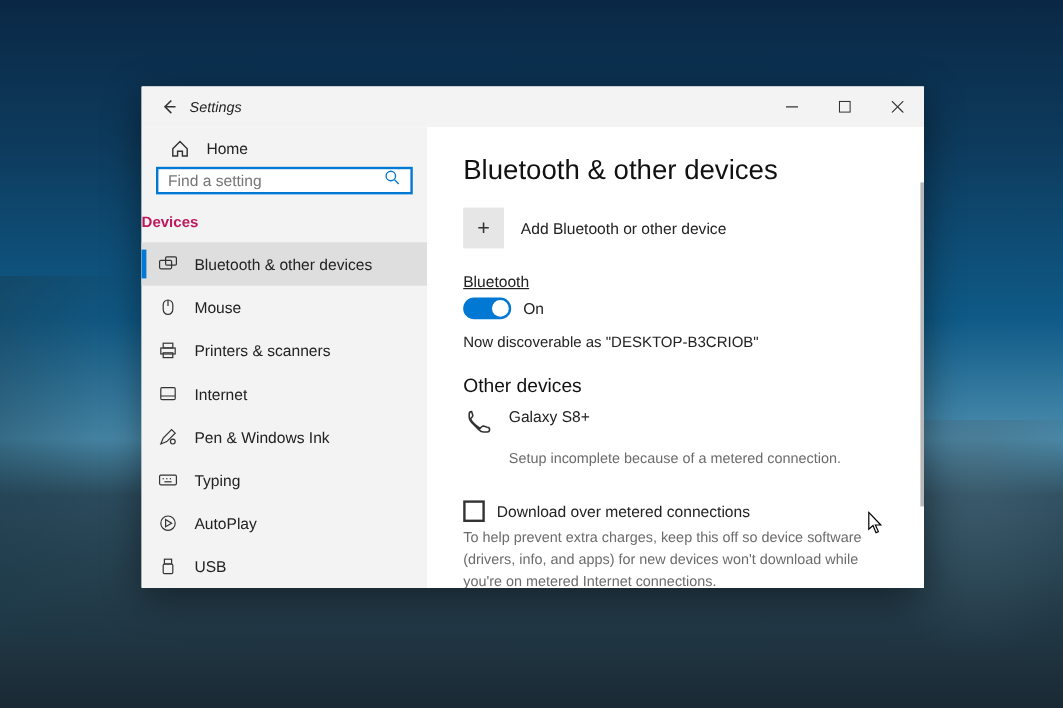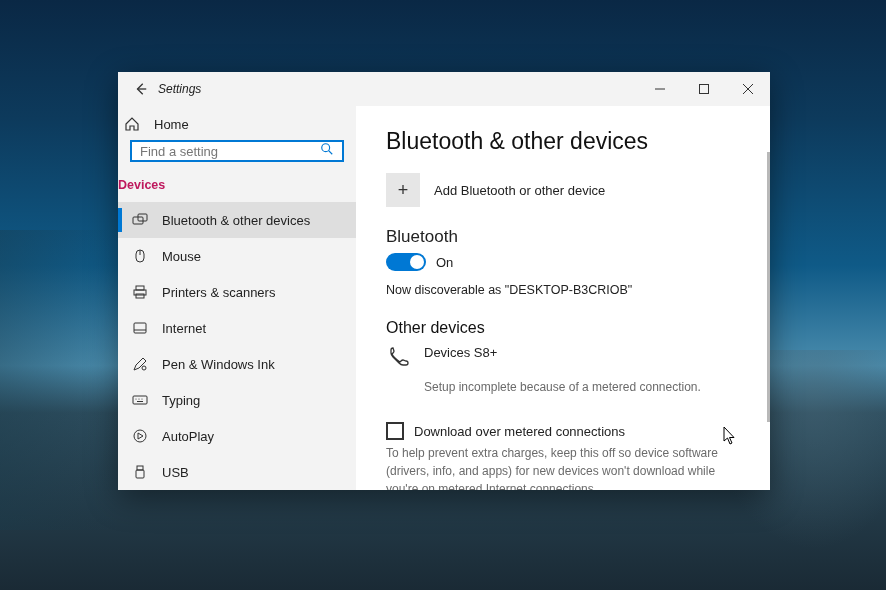--- a/index.html
+++ b/index.html
@@ -59,21 +59,21 @@
     background:#f3f3f3;
     display:flex;
     flex-direction:column;
     padding: 8px 0 0 0;
   }
   .home-row {
     display:flex;
     align-items:center;
     gap:14px;
     height:36px;
-    padding-left: 6px;
+    padding-left: 24px;
     font-size: 13px;
     color:#222;
     cursor:pointer;
   }
   .search-box {
     margin: 6px 12px 10px 12px;
     height: 30px;
     border: 2px solid #0078d4;
     background:#fff;
     display:flex;
@@ -141,21 +141,21 @@
   }
   .add-plus {
     width:34px; height:34px;
     background:#e6e6e6;
     display:flex; align-items:center; justify-content:center;
     font-size:18px;
     color:#333;
   }
   .add-text { font-size: 13px; color:#222; }
 
-  .bt-label { font-size: 17px; color:#222; margin-bottom: 6px; }
+  .bt-label { font-size: 13px; color:#222; margin-bottom: 6px; text-decoration: underline; }
   .toggle-row { display:flex; align-items:center; gap:10px; margin-bottom: 12px; }
   .toggle {
     width:40px; height:18px; border-radius:9px;
     background:#0078d4;
     position:relative;
     cursor:pointer;
   }
   .toggle .knob {
     position:absolute; right:2px; top:2px;
     width:14px; height:14px; border-radius:50%;
@@ -376,21 +376,21 @@
 
       <h2>Other devices</h2>
 
       <div class="device-row">
         <div class="device-icon">
           <svg viewBox="0 0 24 24" width="24" height="24">
               <path d="M7 3 C5 3 5 5 5 5 L5 8 C5 8 5 10 7 12 C9 14 11 16 13 18 C15 20 17 20 17 20 L20 20 C20 20 22 20 22 18 C22 16 20 16 20 16 L17 15 C17 15 16 15 15 16 L14 17 C14 17 11 15 9 13 C7 11 6 9 6 9 L7 8 C8 7 8 6 8 6 L7 3 Z" fill="none" stroke="#333" stroke-width="1.3"></path>
             </svg>
         </div>
         <div class="device-info">
-          <div class="dname">Devices S8+</div>
+          <div class="dname">Galaxy S8+</div>
           <div class="dstatus">Setup incomplete because of a metered connection.</div>
         </div>
       </div>
 
       <div class="checkbox-row">
         <div class="checkbox"></div>
         <span class="checkbox-label">Download over metered connections</span>
       </div>
       <div class="help-text">To help prevent extra charges, keep this off so device software (drivers, info, and apps) for new devices won't download while you're on metered Internet connections.</div>
     </div>

